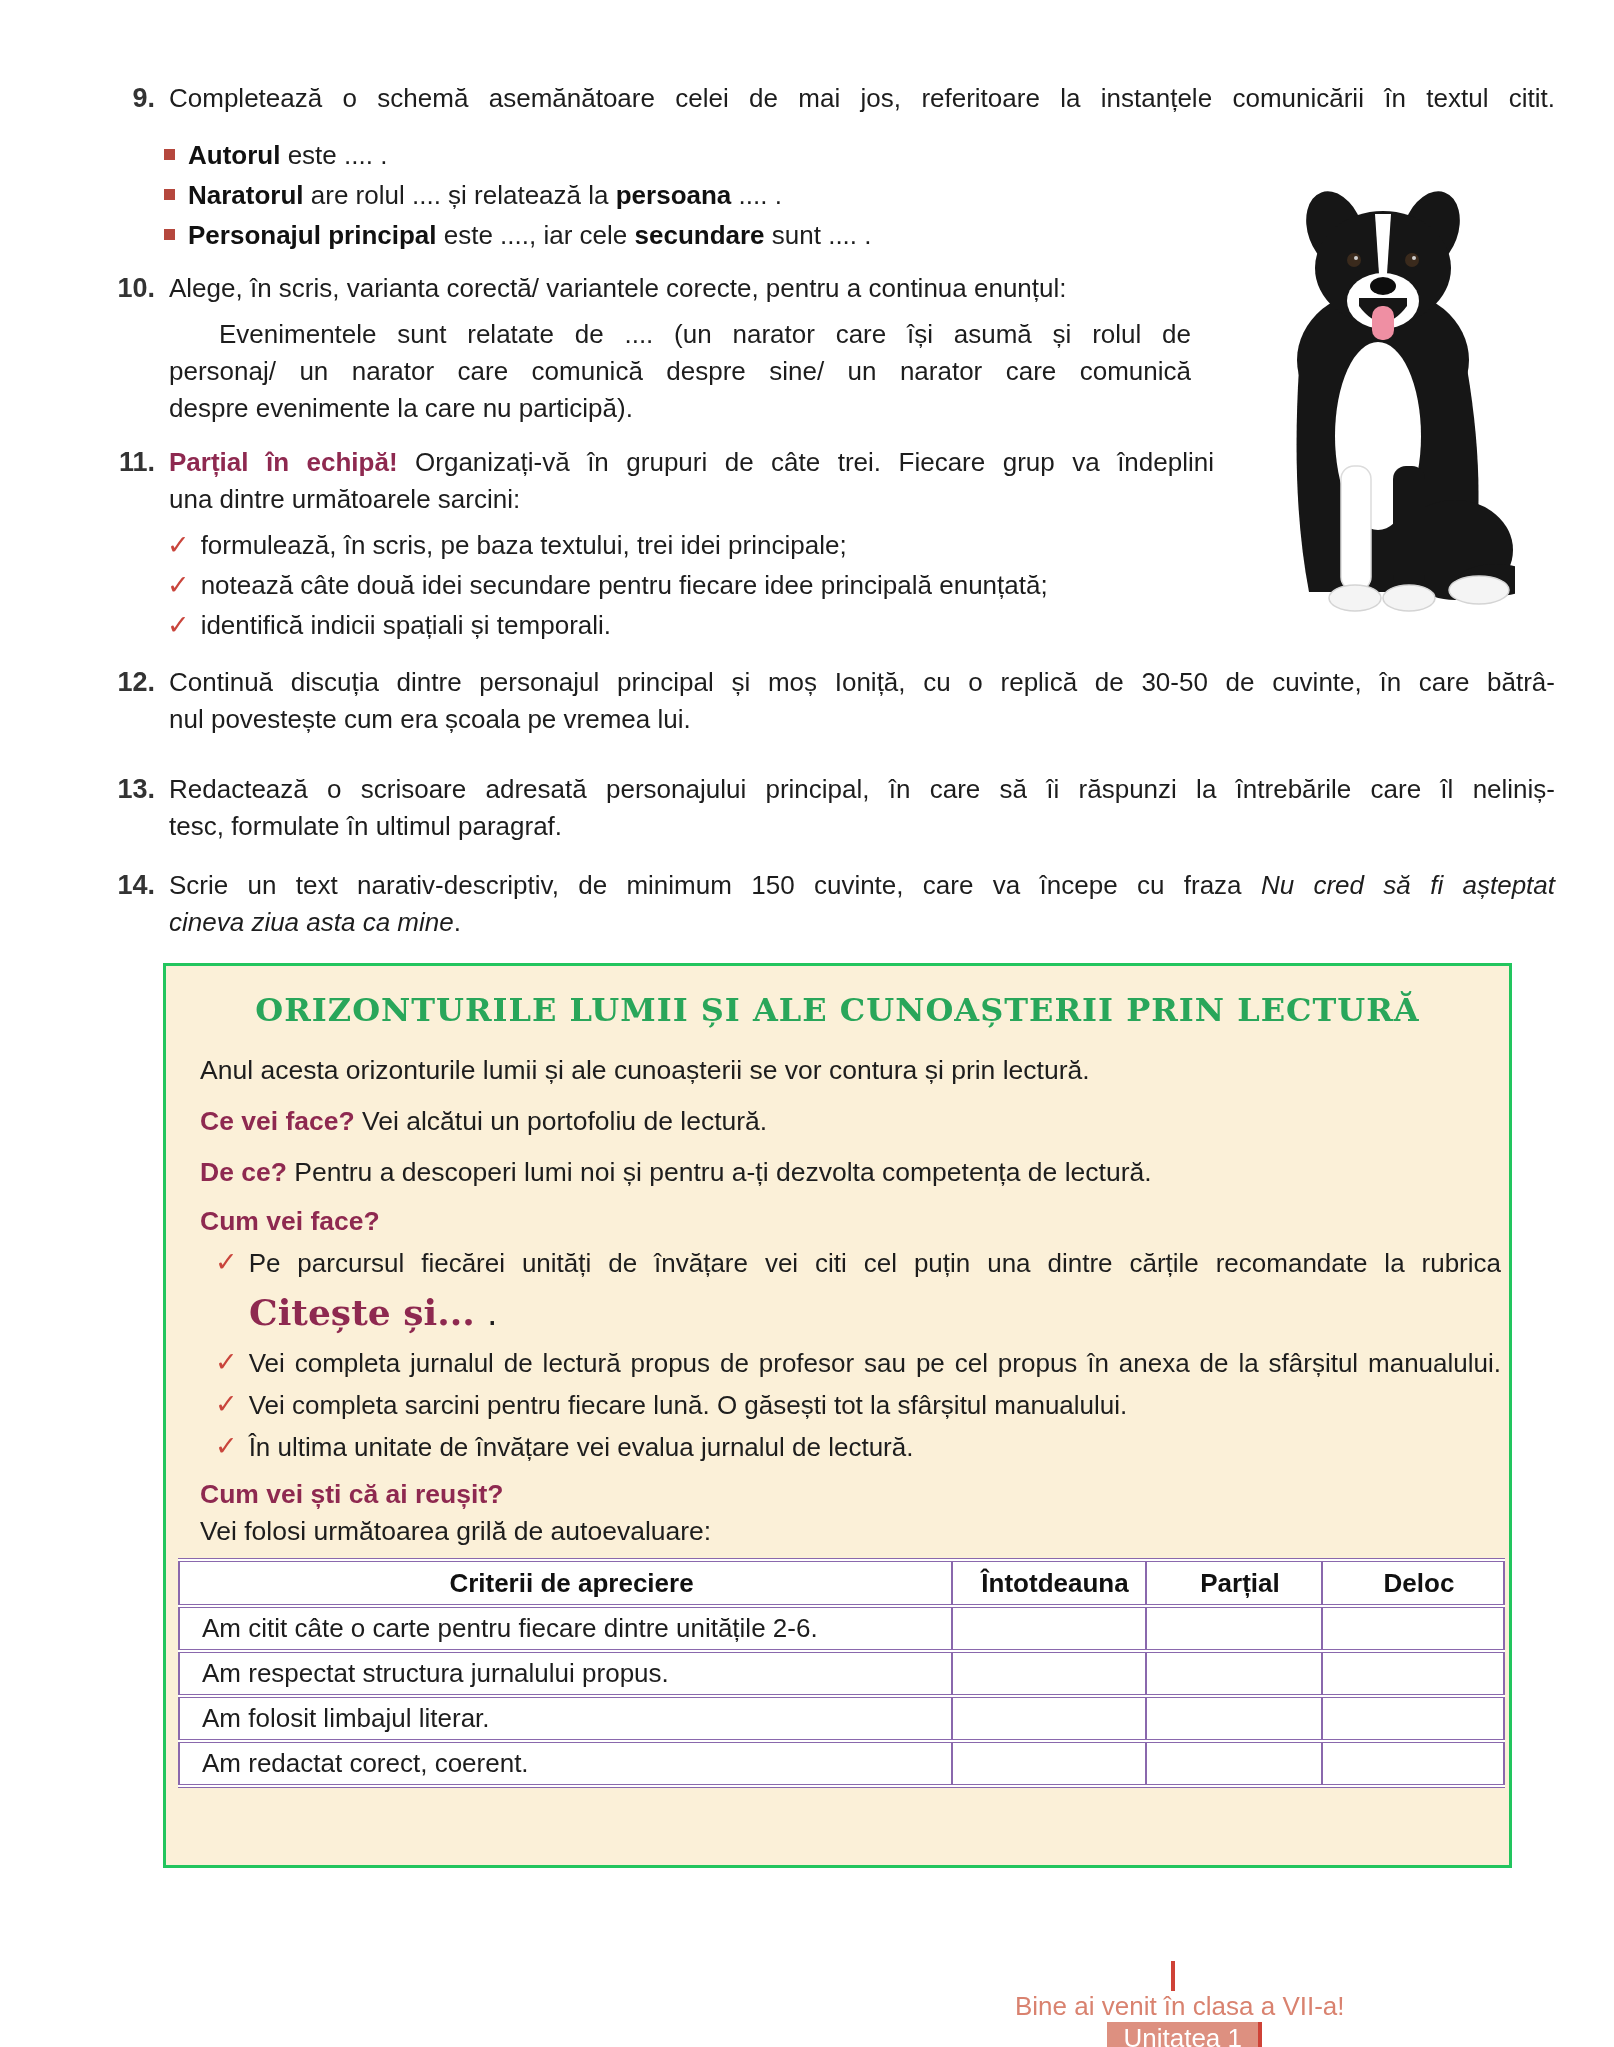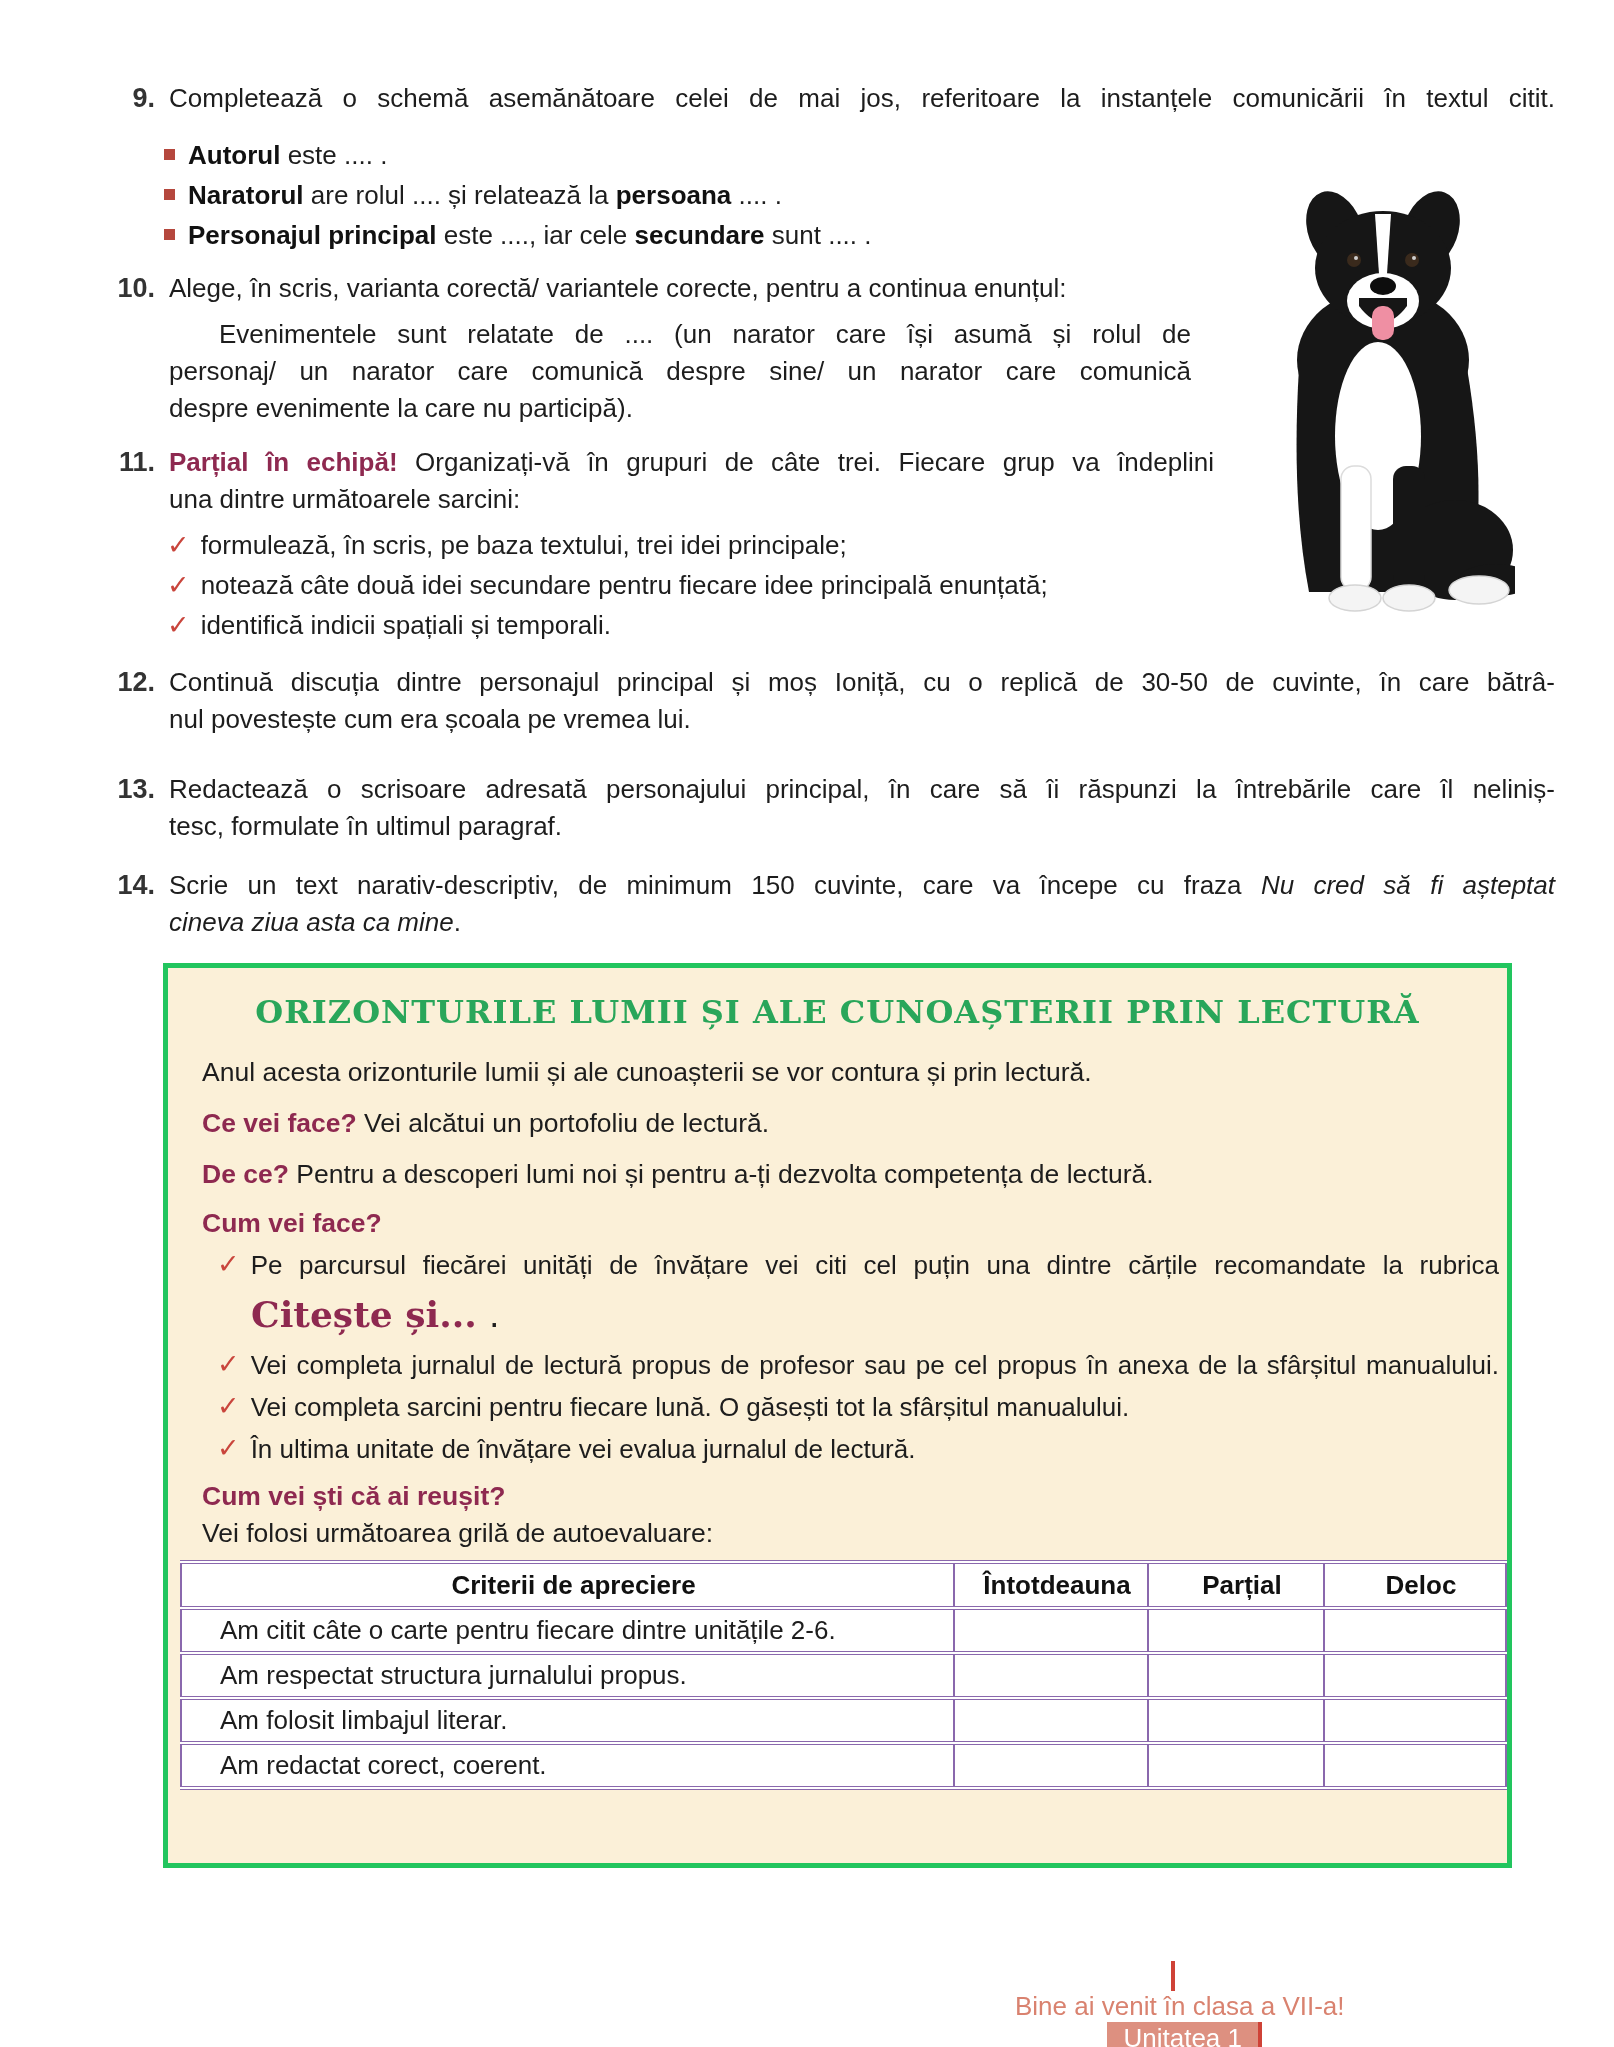--- a/index.html
+++ b/index.html
@@ -28,21 +28,21 @@
   .sq { width:11px; height:11px; background:#b5473d; margin:11px 13px 0 0; flex:0 0 11px; }
 
   .checks { position:absolute; left:167px; top:528px; }
   .checkrow { display:flex; height:40px; font-size:26px; line-height:35px; }
   .ck { color:#c9453c; font-size:27px; font-weight:700; margin-right:11px; line-height:34px; flex:0 0 auto; }
 
   .dog { position:absolute; left:1253px; top:168px; }
 
   .box {
     position:absolute; left:163px; top:963px; width:1349px; height:905px;
-    background:#fbf0d8; border:5px solid #22c55e; box-sizing:border-box;
+    background:#fbf0d8; border:3px solid #22c55e; box-sizing:border-box;
   }
   .box-title {
     margin-top:22px; text-align:center;
     font-family:"DejaVu Serif","Liberation Serif",serif; font-weight:700;
     font-size:32px; line-height:44px; color:#29a65a; letter-spacing:1px;
   }
   .bp { margin:20px 30px 0 34px; font-size:26.5px; line-height:37px; }
   .mt14 { margin-top:14px; } .mt12 { margin-top:12px; } .mt10 { margin-top:10px; } .mt0 { margin-top:0; }
   .bcheck { display:flex; margin:5px 8px 0 49px; font-size:26px; line-height:37px; }
   .bcheck .bctext { flex:1 1 auto; }
@@ -56,21 +56,21 @@
     border-collapse:collapse; margin:8px 0 0 12px; width:1325px;
     background:#ffffff; table-layout:fixed;
   }
   .grid th, .grid td {
     border-left:2px solid #8a68ad; border-right:2px solid #8a68ad;
     border-top:4px double #8a68ad; border-bottom:4px double #8a68ad;
     font-size:26px; overflow:hidden; white-space:nowrap;
   }
   .grid th { height:40px; font-weight:700; color:#111; text-align:center;padding-left:13px; }
   .grid td { height:39px; }
-  .grid td.crit { padding-left:38px; text-align:left; }
+  .grid td.crit { padding-left:22px; text-align:left; }
   .col1 { width:773px; } .col2 { width:194px; } .col3 { width:176px; } .col4 { width:182px; }
 
   .footer { position:absolute; left:1001px; top:1961px; display:flex; align-items:center;flex-direction:column; }
   .fbar { width:4px; height:30px; background:#cf4237; }
   .fcrumb { color:#d9826f; font-size:26px; margin-left:14px; }
   .fbadge {
     margin-left:24px; background:#dd9080; color:#ffffff; font-size:26px;
     padding:2px 16px 4px 16px; border-right:4px solid #cf4237; height:28px; line-height:28px;
   }
   .fpage { margin-left:55px; font-size:35px; font-weight:700; color:#3a3a3a; }

